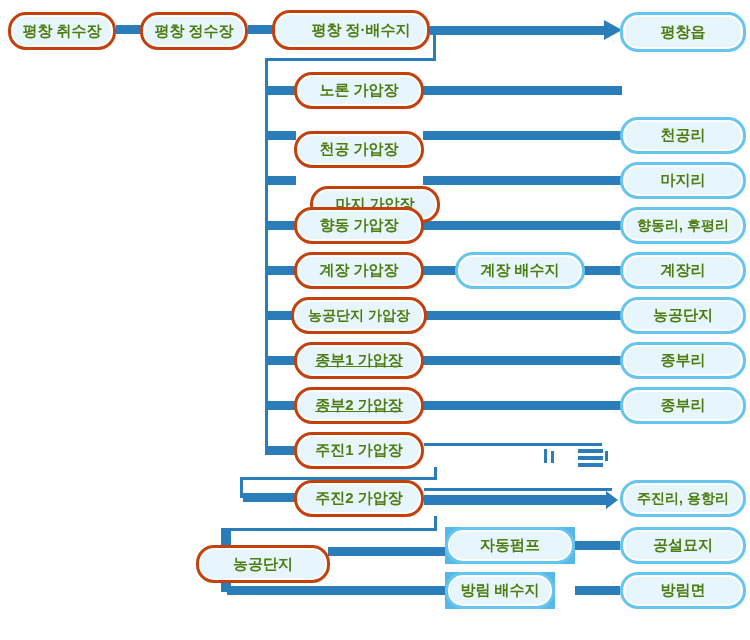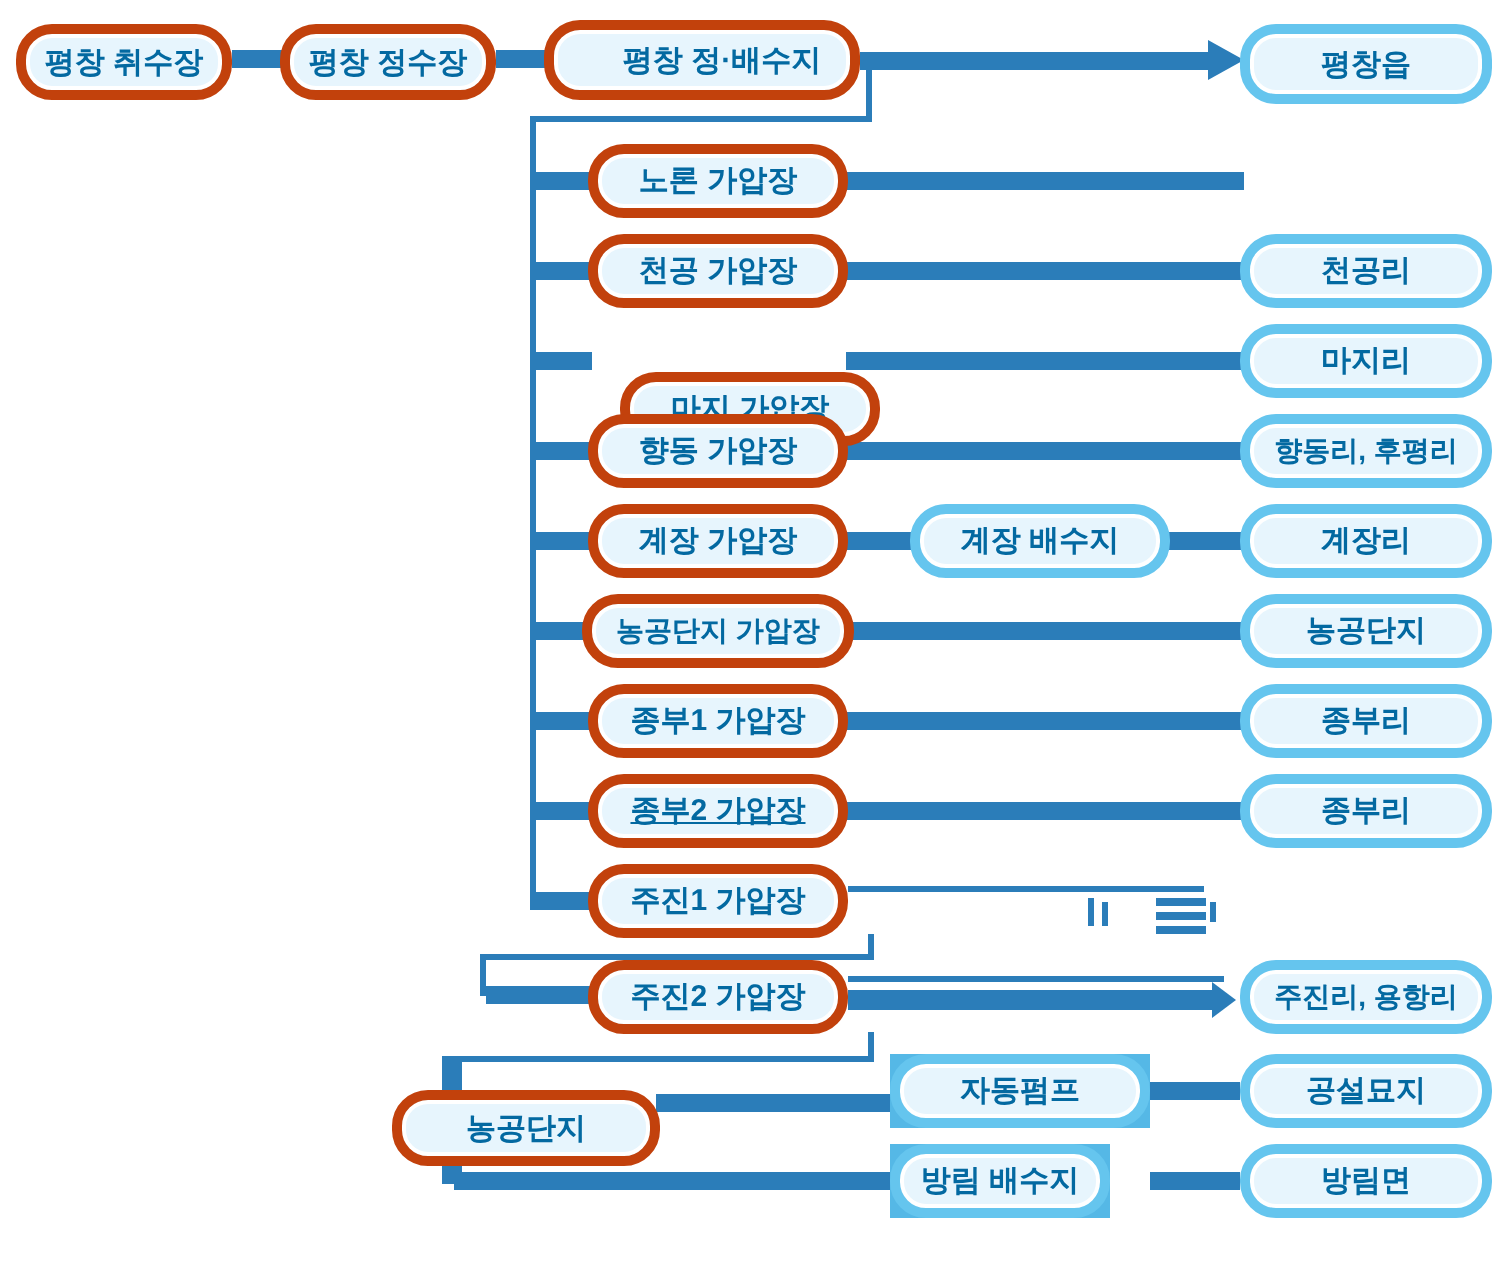--- a/index.html
+++ b/index.html
@@ -2,23 +2,23 @@
 <html><head>
 <meta charset="utf-8">
 <style>
   html,body{margin:0;padding:0;background:#ffffff;}
   #canvas{
     position:relative;width:750px;height:640px;background:#ffffff;overflow:hidden;
     font-family:"Liberation Sans","DejaVu Sans",sans-serif;
   }
   .node{
     position:absolute;box-sizing:border-box;display:flex;align-items:center;justify-content:center;
-    background:#e7f5fd;border:5px solid #c2410c;border-radius:18px;
+    background:#e7f5fd;border:3px solid #c2410c;border-radius:18px;
     box-shadow:inset 0 0 0 2px #ffffff;
-    color:#0369a1;font-weight:bold;font-size:15px;white-space:nowrap;z-index:2;
+    color:#4d7c0f;font-weight:bold;font-size:15px;white-space:nowrap;z-index:2;
   }
   .light{border-color:#65c5ee;}
   .sq{position:absolute;background:#55b8e6;z-index:2;}
   .sq .node{position:static;width:100%;height:100%;}
   .conn{position:absolute;background:#2b7db9;z-index:1;}
   .tri{position:absolute;width:0;height:0;z-index:1;}
 </style>
 </head>
 <body>
 
@@ -42,26 +42,26 @@
   <div class="conn" style="left:265px;top:131px;width:31px;height:9px;"></div>
   <div class="conn" style="left:265px;top:176px;width:31px;height:9px;"></div>
   <div class="conn" style="left:265px;top:221px;width:31px;height:9px;"></div>
   <div class="conn" style="left:265px;top:266px;width:31px;height:9px;"></div>
   <div class="conn" style="left:265px;top:311px;width:31px;height:9px;"></div>
   <div class="conn" style="left:265px;top:356px;width:31px;height:9px;"></div>
   <div class="conn" style="left:265px;top:401px;width:31px;height:9px;"></div>
   <div class="conn" style="left:265px;top:446px;width:31px;height:9px;"></div>
 
   <div class="node" style="left:294px;top:72px;width:130px;height:37px;">노론 가압장</div>
-  <div class="node" style="left:294px;top:117px;width:130px;height:37px;">천공 가압장</div>
+  <div class="node" style="left:294px;top:131px;width:130px;height:37px;">천공 가압장</div>
   <div class="node" style="left:310px;top:162px;width:130px;height:37px;margin-top:24px;">마지 가압장</div>
   <div class="node" style="left:294px;top:207px;width:130px;height:37px;">향동 가압장</div>
   <div class="node" style="left:294px;top:252px;width:130px;height:37px;">계장 가압장</div>
   <div class="node" style="left:291px;top:297px;width:136px;height:37px;font-size:14px;">농공단지 가압장</div>
-  <div class="node" style="left:294px;top:342px;width:130px;height:37px;">종부1 가압장</div>
+  <div class="node" style="left:294px;top:342px;width:130px;height:37px;text-decoration:underline;">종부1 가압장</div>
   <div class="node" style="left:294px;top:387px;width:130px;height:37px;text-decoration:underline;">종부2 가압장</div>
   <div class="node" style="left:294px;top:432px;width:130px;height:37px;">주진1 가압장</div>
   <div class="node" style="left:294px;top:480px;width:130px;height:37px;">주진2 가압장</div>
 
   <div class="conn" style="left:423px;top:86px;width:199px;height:9px;"></div>
   <div class="conn" style="left:423px;top:131px;width:199px;height:9px;"></div>
   <div class="conn" style="left:423px;top:176px;width:199px;height:9px;"></div>
   <div class="conn" style="left:423px;top:221px;width:199px;height:9px;"></div>
   <div class="conn" style="left:423px;top:311px;width:199px;height:9px;"></div>
   <div class="conn" style="left:423px;top:356px;width:199px;height:9px;"></div>

